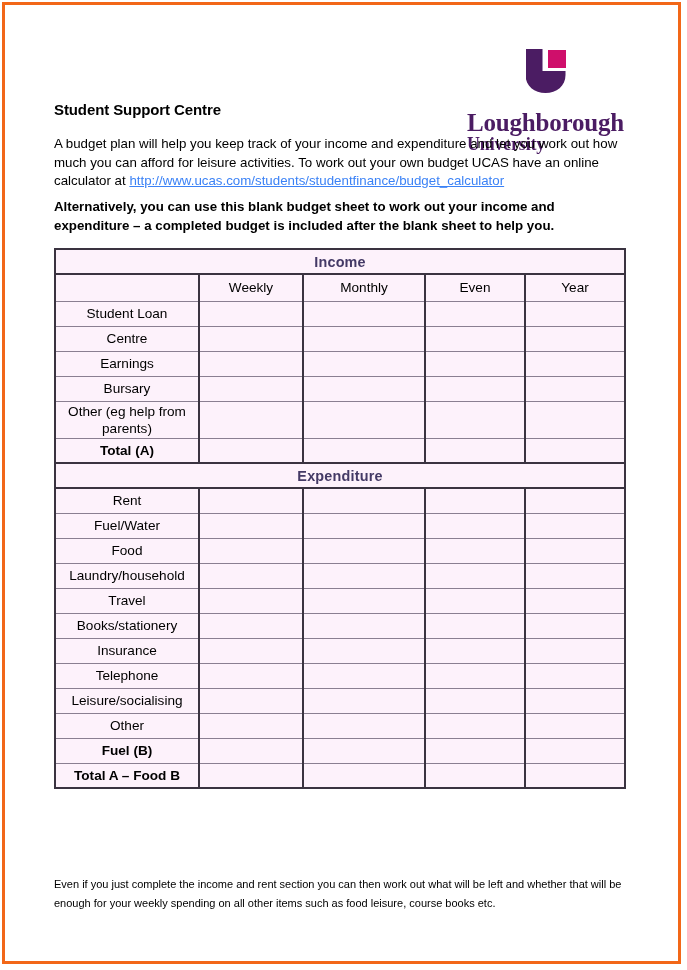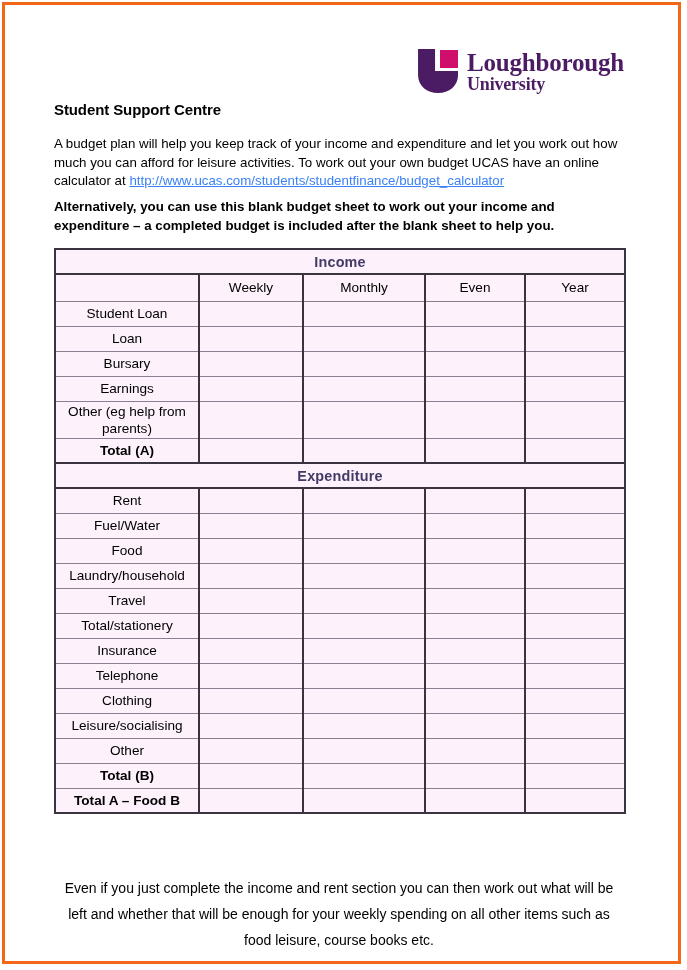--- a/index.html
+++ b/index.html
@@ -36,21 +36,22 @@
     height: 100%;
   }
 
   
   .logo-wrap {
     position: absolute;
     right: 0px;
     top: 44px;
     display: flex;
     align-items: center;
-    gap: 9px;
+    gap: 17px;
+    flex-direction: column;
   }
   .logo-mark {
     position: relative;
     width: 40px;
     height: 44px;
     flex: 0 0 auto;
   }
   .logo-shield {
     position: absolute;
     left: 0;
@@ -106,23 +107,22 @@
     width: 560px;
     font-size: 13.3px;
     font-weight: bold;
     line-height: 18.6px;
   }
   .footer-para {
     position: absolute;
     left: 0;
     top: 870px;
     width: 570px;
-    font-size: 14px;
-    line-height: 26px;
-    text-align: center;
+    font-size: 11px;
+    line-height: 19px;
   }
 
   
   .budget-table {
     position: absolute;
     left: 0px;
     top: 243px;
     width: 570px;
     border-collapse: collapse;
     table-layout: fixed;
@@ -206,35 +206,35 @@
         </tr>
 
         <tr>
           <td class="label-cell">Student Loan</td>
           <td class="blank"></td>
           <td class="blank"></td>
           <td class="blank"></td>
           <td class="blank"></td>
         </tr>
         <tr>
-          <td class="label-cell">Loan</td>
+          <td class="label-cell">Centre</td>
+          <td class="blank"></td>
+          <td class="blank"></td>
+          <td class="blank"></td>
+          <td class="blank"></td>
+        </tr>
+        <tr>
+          <td class="label-cell">Earnings</td>
           <td class="blank"></td>
           <td class="blank"></td>
           <td class="blank"></td>
           <td class="blank"></td>
         </tr>
         <tr>
           <td class="label-cell">Bursary</td>
-          <td class="blank"></td>
-          <td class="blank"></td>
-          <td class="blank"></td>
-          <td class="blank"></td>
-        </tr>
-        <tr>
-          <td class="label-cell">Earnings</td>
           <td class="blank"></td>
           <td class="blank"></td>
           <td class="blank"></td>
           <td class="blank"></td>
         </tr>
         <tr class="tall-row">
           <td class="label-cell">Other (eg help from parents)</td>
           <td class="blank"></td>
           <td class="blank"></td>
           <td class="blank"></td>
@@ -281,63 +281,56 @@
           <td class="blank"></td>
         </tr>
         <tr>
           <td class="label-cell">Travel</td>
           <td class="blank"></td>
           <td class="blank"></td>
           <td class="blank"></td>
           <td class="blank"></td>
         </tr>
         <tr>
-          <td class="label-cell">Total/stationery</td>
+          <td class="label-cell">Books/stationery</td>
           <td class="blank"></td>
           <td class="blank"></td>
           <td class="blank"></td>
           <td class="blank"></td>
         </tr>
         <tr>
           <td class="label-cell">Insurance</td>
           <td class="blank"></td>
           <td class="blank"></td>
           <td class="blank"></td>
           <td class="blank"></td>
         </tr>
         <tr>
           <td class="label-cell">Telephone</td>
           <td class="blank"></td>
           <td class="blank"></td>
           <td class="blank"></td>
           <td class="blank"></td>
         </tr>
         <tr>
-          <td class="label-cell">Clothing</td>
-          <td class="blank"></td>
-          <td class="blank"></td>
-          <td class="blank"></td>
-          <td class="blank"></td>
-        </tr>
-        <tr>
           <td class="label-cell">Leisure/socialising</td>
           <td class="blank"></td>
           <td class="blank"></td>
           <td class="blank"></td>
           <td class="blank"></td>
         </tr>
         <tr>
           <td class="label-cell">Other</td>
           <td class="blank"></td>
           <td class="blank"></td>
           <td class="blank"></td>
           <td class="blank"></td>
         </tr>
         <tr class="bold-row">
-          <td class="label-cell">Total (B)</td>
+          <td class="label-cell">Fuel (B)</td>
           <td class="blank"></td>
           <td class="blank"></td>
           <td class="blank"></td>
           <td class="blank"></td>
         </tr>
         <tr class="bold-row">
           <td class="label-cell">Total A – Food B</td>
           <td class="blank"></td>
           <td class="blank"></td>
           <td class="blank"></td>

